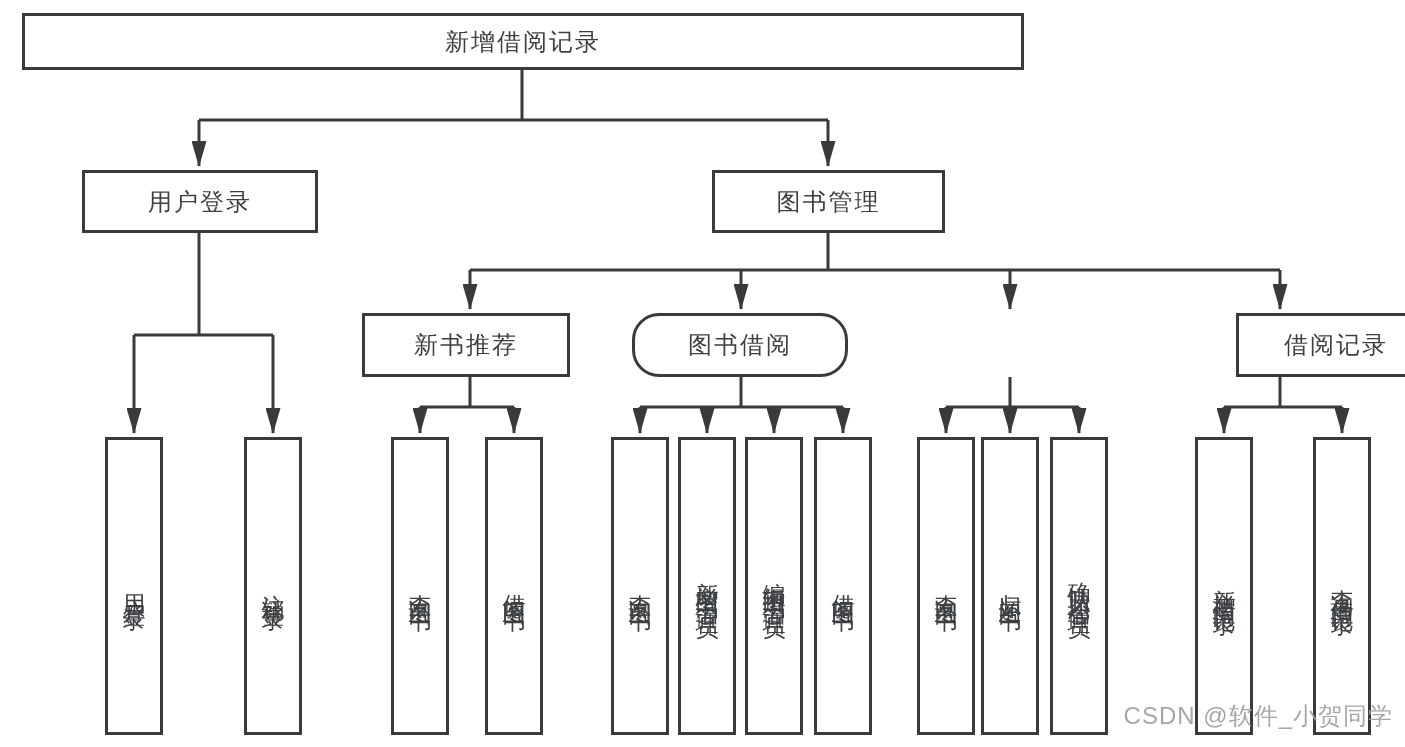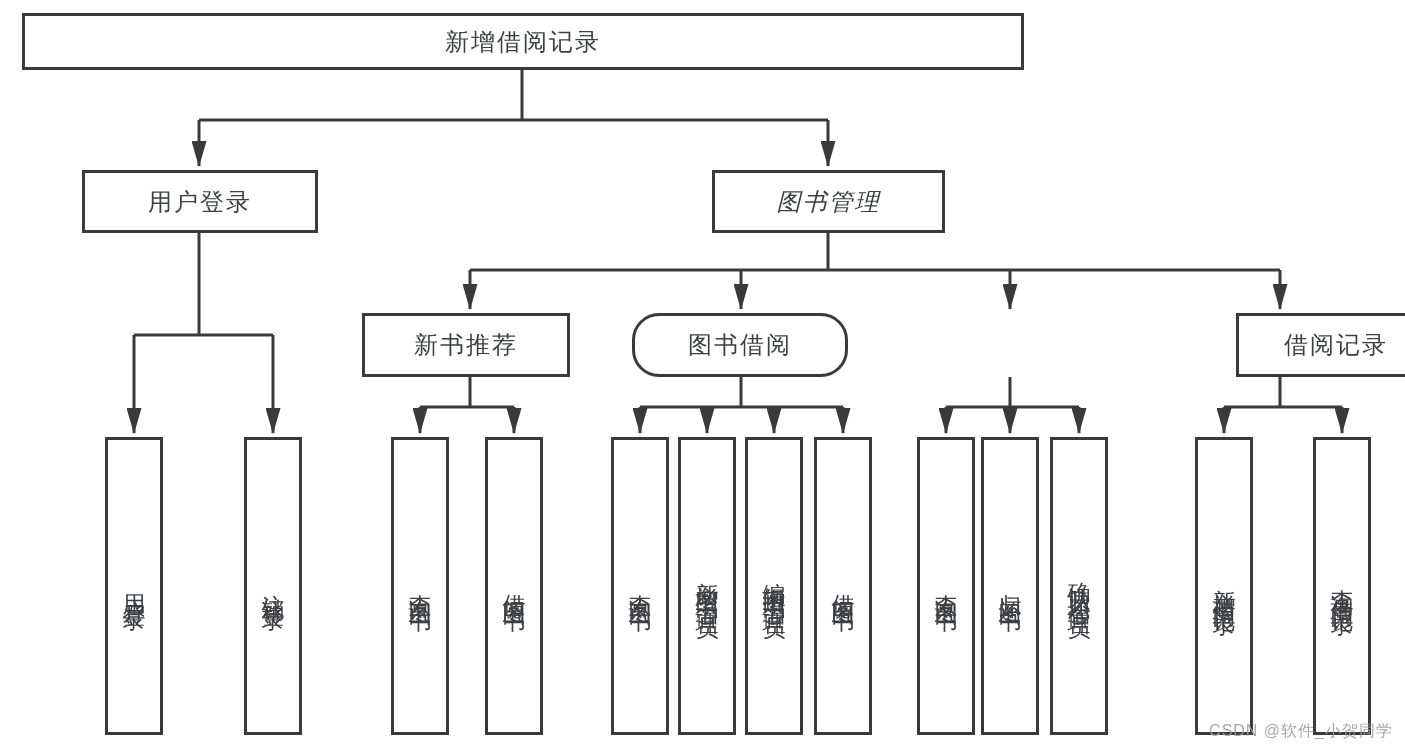--- a/index.html
+++ b/index.html
@@ -35,23 +35,23 @@
   .node.vertical {
     writing-mode: vertical-rl;
     text-orientation: mixed;
     font-size: 23px;
     letter-spacing: 5px;
     white-space: normal;
   }
   .watermark {
     position: absolute;
     right: 12px;
-    bottom: 5px;
+    bottom: 15px;
     color: rgba(158, 158, 158, 0.92);
-    font-size: 16px;
+    font-size: 24px;
     letter-spacing: 1px;
     z-index: 5;
   }
 </style>
 </head>
 <body>
 
 <div class="stage">
 
   <svg class="connectors" viewBox="0 0 1405 747" xmlns="http://www.w3.org/2000/svg">
@@ -100,21 +100,21 @@
     <line x1="1010" y1="407" x2="1010" y2="433" stroke="#3a3a3a" stroke-width="3" marker-end="url(#arrowhead)"></line>
     <line x1="1079" y1="407" x2="1079" y2="433" stroke="#3a3a3a" stroke-width="3" marker-end="url(#arrowhead)"></line>
 
     <line x1="1224" y1="407" x2="1224" y2="433" stroke="#3a3a3a" stroke-width="3" marker-end="url(#arrowhead)"></line>
     <line x1="1342" y1="407" x2="1342" y2="433" stroke="#3a3a3a" stroke-width="3" marker-end="url(#arrowhead)"></line>
   </svg>
 
   <div class="node" style="left:22px; top:13px; width:1002px; height:57px;">新增借阅记录</div>
 
   <div class="node" style="left:82px; top:170px; width:236px; height:63px;">用户登录</div>
-  <div class="node" style="left:712px; top:170px; width:233px; height:63px;font-style:italic;">图书管理</div>
+  <div class="node" style="left:712px; top:170px; width:233px; height:63px;">图书管理</div>
 
   <div class="node" style="left:362px; top:313px; width:208px; height:64px;">新书推荐</div>
   <div class="node" style="left:632px; top:313px; width:216px; height:64px;border-radius:27px;">图书借阅</div>
   <div class="node" style="left:1236px; top:313px; width:200px; height:64px;text-align:center;">借阅记录</div>
 
   <div class="node vertical" style="left:105px; top:437px; width:58px; height:298px;">用户登录</div>
   <div class="node vertical" style="left:244px; top:437px; width:58px; height:298px;">注销登录</div>
 
   <div class="node vertical" style="left:391px; top:437px; width:58px; height:298px;">查询图书</div>
   <div class="node vertical" style="left:485px; top:437px; width:58px; height:298px;">借阅图书</div>

